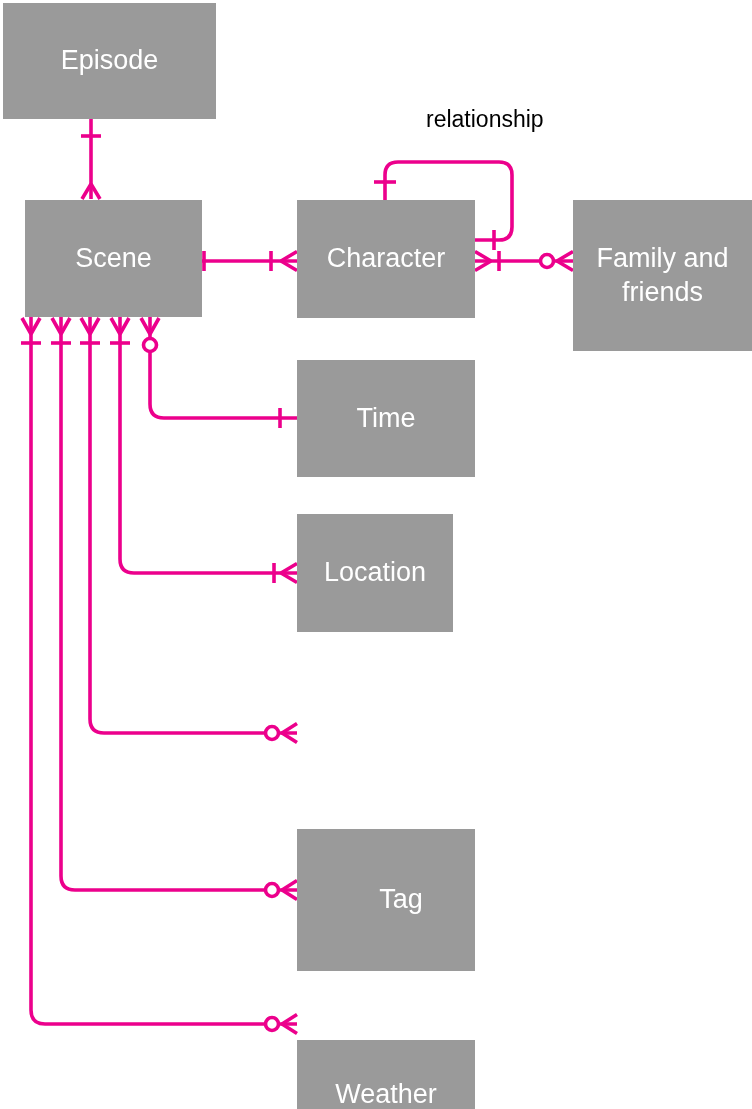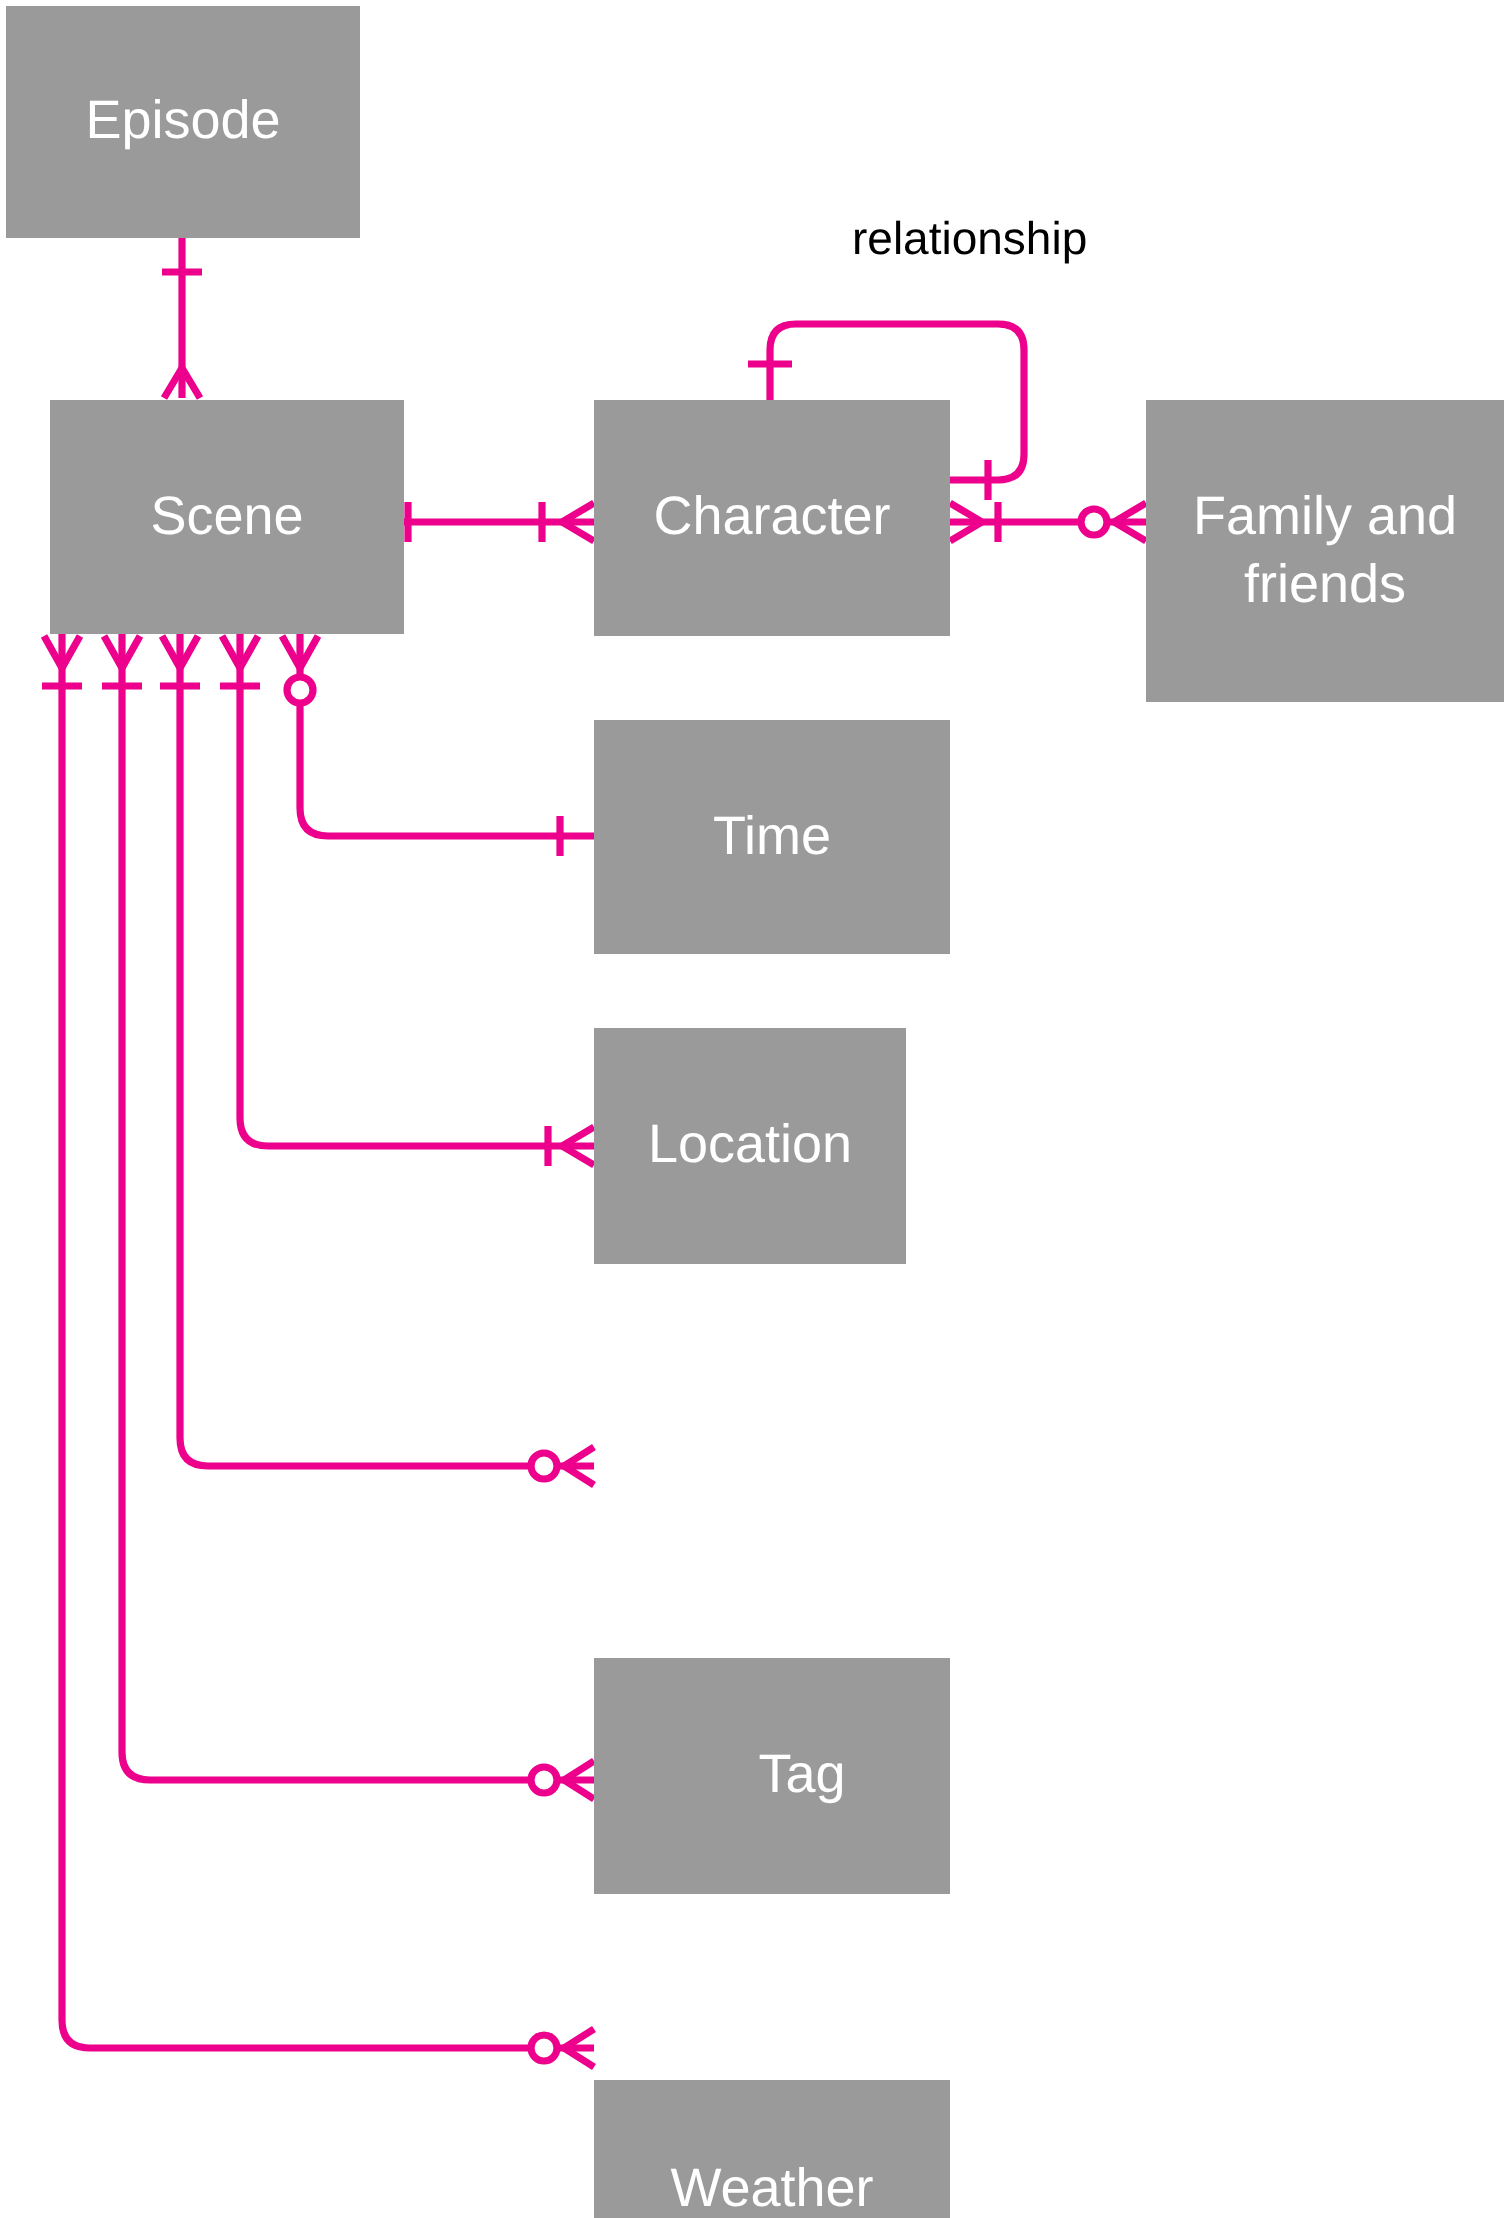--- a/index.html
+++ b/index.html
@@ -36,28 +36,28 @@
     color: var(--entity-text, #ffffff);
     display: flex;
     align-items: center;
     justify-content: center;
     text-align: center;
     font-size: 27px;
     line-height: 1.25;
     padding: 0 10px;
     box-sizing: border-box;
   }
-  #e-episode   { left: 3px;   top: 3px;   width: 177px; height: 116px; }
+  #e-episode   { left: 3px;   top: 3px;   width: 213px; height: 116px; }
   #e-scene     { left: 3px;   top: 200px; width: 177px; height: 117px; margin-left: 22px; }
   #e-character { left: 297px; top: 200px; width: 178px; height: 118px; }
   #e-family    { left: 573px; top: 200px; width: 179px; height: 151px; }
   #e-time      { left: 297px; top: 360px; width: 178px; height: 117px; }
   #e-location  { left: 297px; top: 514px; width: 156px; height: 118px; }
   #e-storyline { left: 297px; top: 675px; width: 178px; height: 116px; }
-  #e-tag       { left: 297px; top: 829px; width: 178px; height: 118px; padding-left: 40px; }
+  #e-tag       { left: 297px; top: 829px; width: 178px; height: 142px; padding-left: 40px; }
   #e-weather   { left: 297px; top: 1040px; width: 178px; height: 110px; }
   .annotation {
     position: absolute;
     left: 426px;
     top: 106px;
     font-size: 23px;
     color: var(--annotation-text, #000000);
   }
 </style>
 </head>

